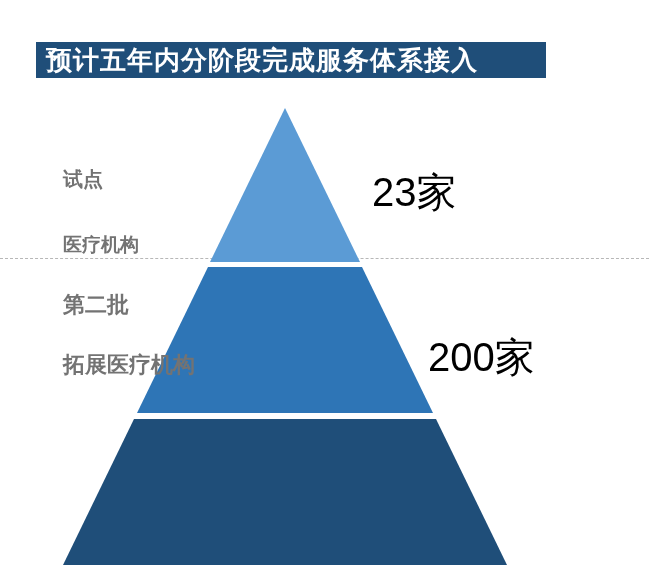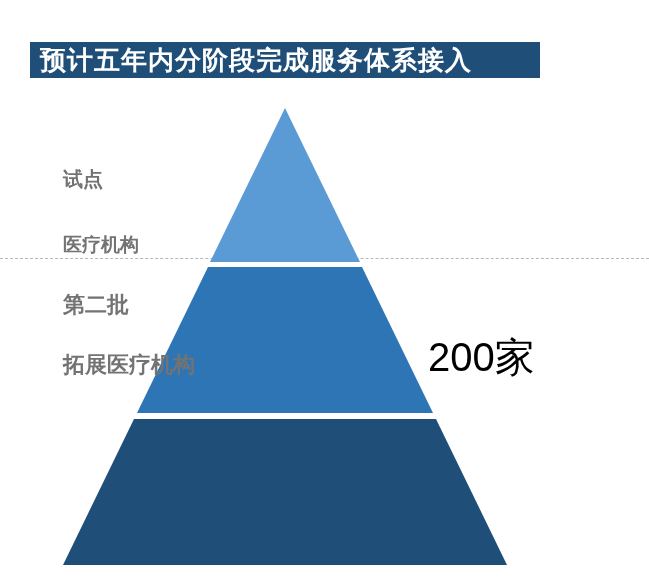--- a/index.html
+++ b/index.html
@@ -12,21 +12,21 @@
     position: relative;
     width: 649px;
     height: 583px;
     background: #ffffff;
     overflow: hidden;
   }
 
   
   .title-bar {
     position: absolute;
-    left: 30px;
+    left: 36px;
     top: 42px;
     width: 510px;
     height: 36px;
     background: #1f4e79;
     display: flex;
     align-items: center;
     padding-left: 10px;
     box-sizing: border-box;
   }
   .title-bar span {
@@ -127,15 +127,16 @@
     <div class="tier tier3"></div>
 
     <div class="tier-text t1a">试点</div>
     <div class="tier-text t1b">医疗机构</div>
 
     <div class="tier-text t2a">第二批</div>
     <div class="tier-text t2b">拓展医疗机构</div>
 
   </div>
 
+  <div class="value v1">23家</div>
   <div class="value v2">200家</div>
 
 </div>
 
 </body></html>

